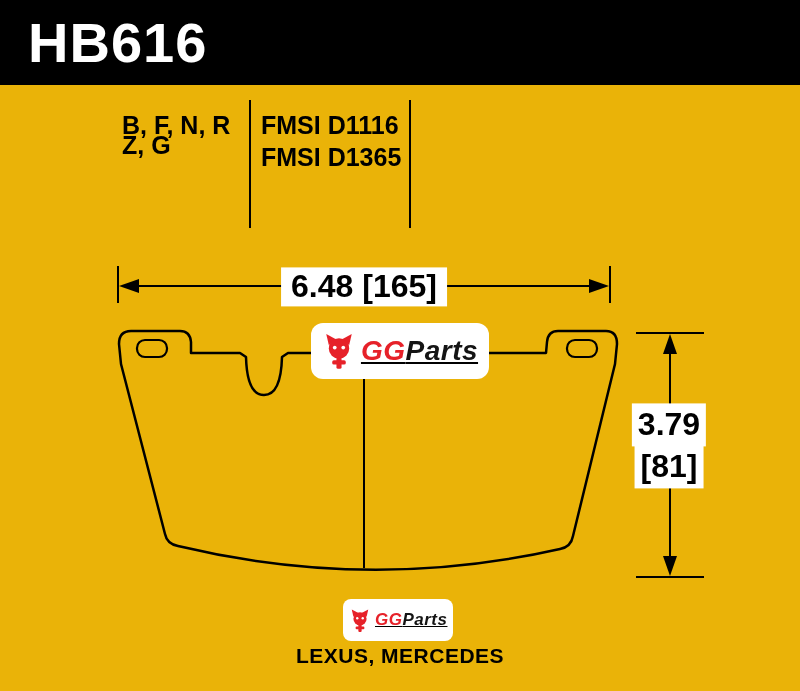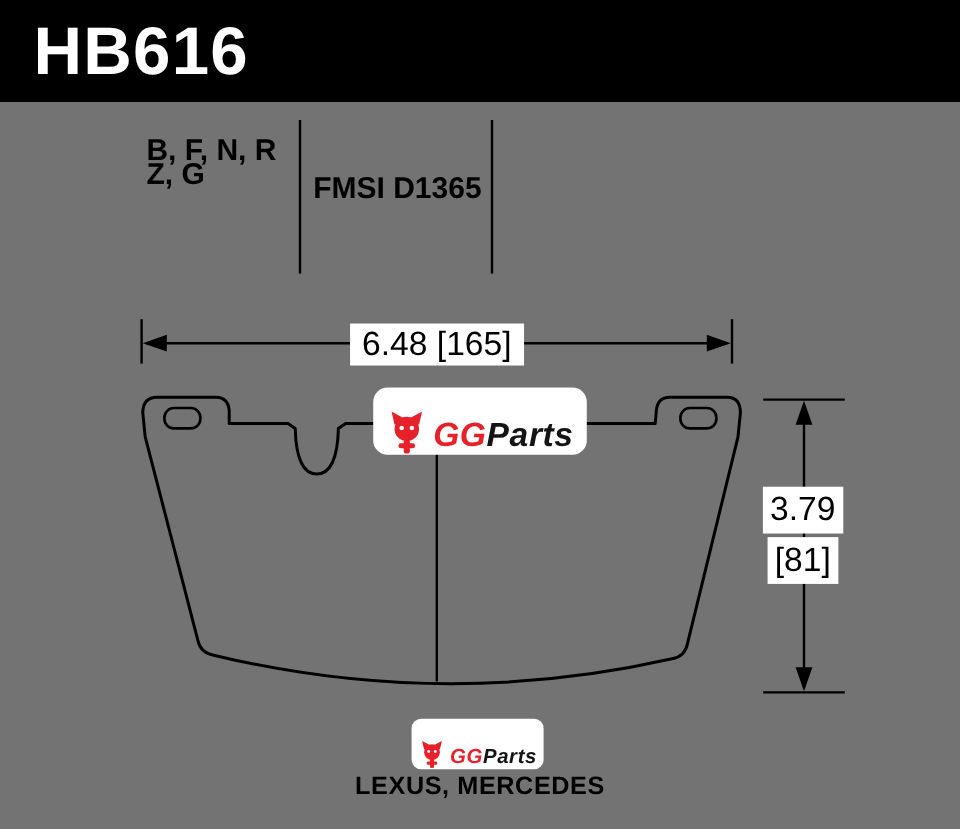--- a/index.html
+++ b/index.html
@@ -1,20 +1,20 @@
 <!DOCTYPE html>
 <html><head>
 <meta charset="utf-8">
 <style>
   html, body { margin: 0; padding: 0; background: #888; }
   .page {
     position: relative;
     width: 800px;
     height: 691px;
-    background: #737373;
+    background: #eab308;
     overflow: hidden;
     font-family: "Liberation Sans", sans-serif;
     color: #000;
   }
   .header-bar {
     position: absolute;
     top: 0; left: 0;
     width: 800px; height: 85px;
     background: #000;
     display: flex;
@@ -42,38 +42,39 @@
     line-height: 30px;
     z-index: 2;
   }
   .cell-compounds-1 { left: 122px; top: 110px; }
   .cell-compounds-2 { left: 122px; top: 130px; }
   .cell-fmsi-1 { left: 261px; top: 110px; }
   .cell-fmsi-2 { left: 261px; top: 142px; }
   .cell-thickness { left: 574px; top: 110px; }
   .dim-label {
     position: absolute;
-    font-size: 28px;
-    font-weight: 400;
+    font-size: 32px;
+    font-weight: 700;
     background: #fff;
     white-space: nowrap;
     transform: translate(-50%, -50%);
     z-index: 3;
     line-height: 1.1;
   }
   .dim-width   { left: 364px; top: 287px; padding: 2px 10px; }
   .dim-height-in { left: 669px; top: 425px; padding: 4px 6px; }
   .dim-height-mm { left: 669px; top: 467px; padding: 4px 6px; }
   .watermark {
     position: absolute;
     display: flex;
-    align-items: flex-end;
+    align-items: center;
     justify-content: center;
     background: #fff;
     z-index: 4;
+    text-decoration: underline;
   }
   .watermark-main {
     left: 50%; top: 323px;
     transform: translateX(-50%);
     width: 178px; height: 56px;
     border-radius: 12px;
     gap: 5px;
   }
   .watermark-small {
     left: 343px; top: 599px;
@@ -143,20 +144,21 @@
     <line x1="636" y1="333" x2="704" y2="333" stroke="#000" stroke-width="2"></line>
     <line x1="636" y1="577" x2="704" y2="577" stroke="#000" stroke-width="2"></line>
 
     <line x1="670" y1="337" x2="670" y2="573" stroke="#000" stroke-width="2"></line>
     <polygon points="670,334 663,354 677,354" fill="#000"></polygon>
     <polygon points="670,576 663,556 677,556" fill="#000"></polygon>
   </svg>
 
   <div class="spec-cell cell-compounds-1">B, F, N, R</div>
   <div class="spec-cell cell-compounds-2">Z, G</div>
+  <div class="spec-cell cell-fmsi-1">FMSI D1116</div>
   <div class="spec-cell cell-fmsi-2">FMSI D1365</div>
 
   <div class="dim-label dim-width">6.48 [165]</div>
   <div class="dim-label dim-height-in">3.79</div>
   <div class="dim-label dim-height-mm">[81]</div>
 
   <div class="watermark watermark-main">
     <svg width="34" height="38" viewBox="0 0 40 44">
       <polygon points="8,15 5,2 18,9" fill="#e62129"></polygon>
       <polygon points="32,15 35,2 22,9" fill="#e62129"></polygon>

